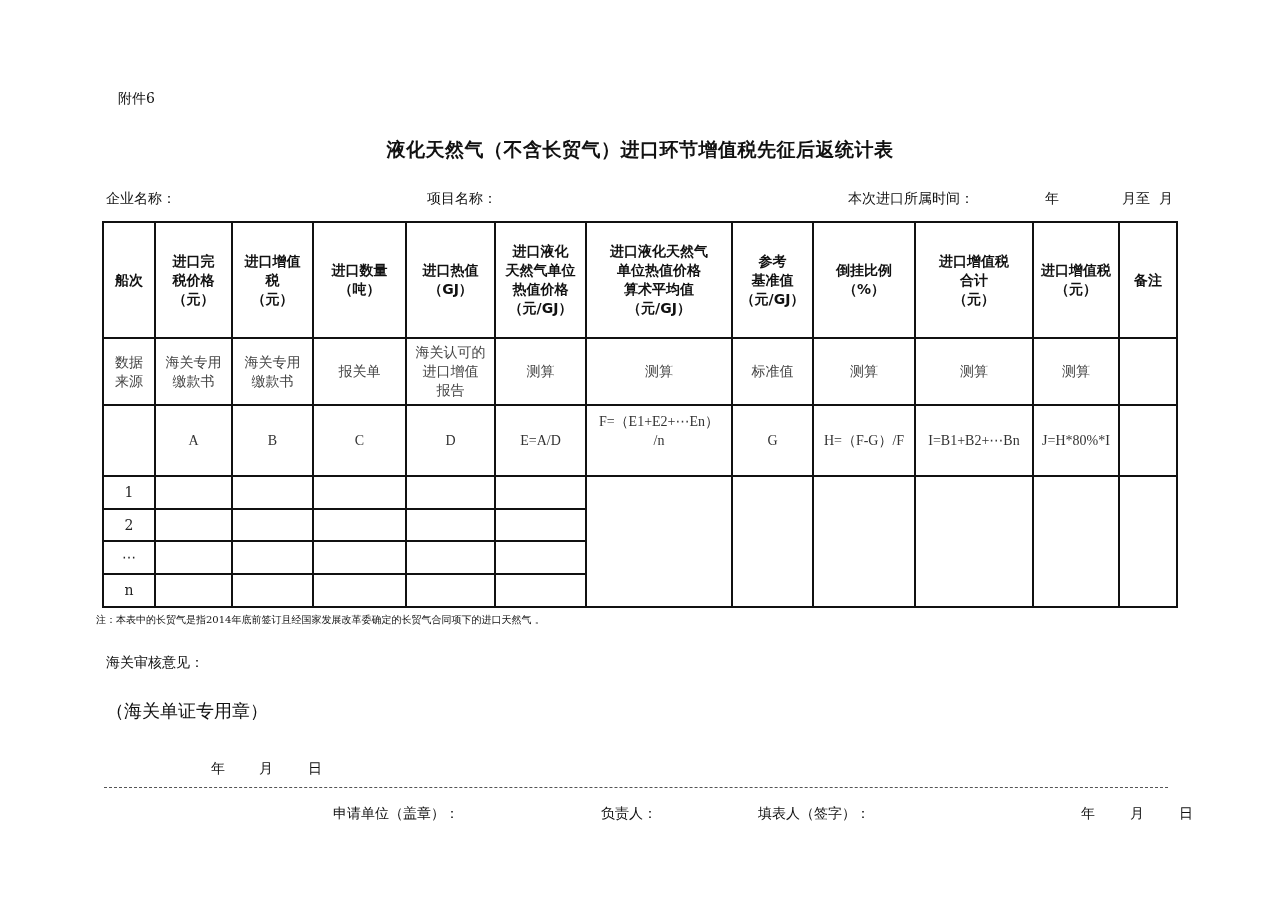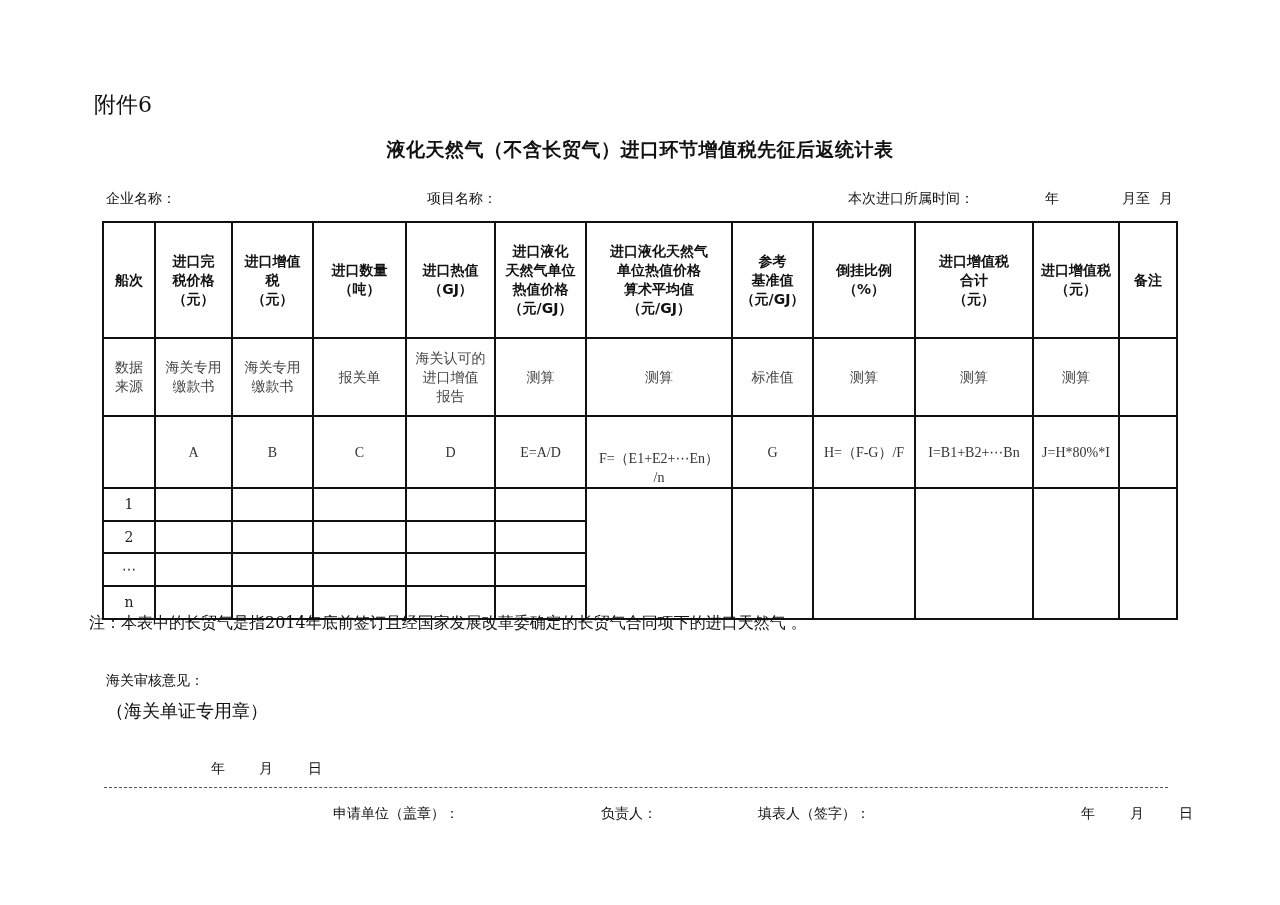--- a/index.html
+++ b/index.html
@@ -1,31 +1,31 @@
 <!DOCTYPE html>
 <html><head>
 <meta charset="utf-8">
 <style>
   html, body { margin:0; padding:0; background:#fff; }
   body { width:1280px; height:905px; position:relative; overflow:hidden; color:#111;
          font-family:"DejaVu Serif","Liberation Serif",serif; }
   .abs { position:absolute; white-space:nowrap; }
-  .attach { left:94px; top:90px; font-size:22px; }
+  .attach { left:118px; top:90px; font-size:14px; }
   .title { left:0; width:1280px; top:137px; text-align:center; font-size:19px; font-weight:bold;
            font-family:"DejaVu Sans","Liberation Sans",sans-serif; letter-spacing:0.5px; }
   .meta { top:190px; font-size:14px; }
   table.grid { position:absolute; left:102px; top:221px; border-collapse:collapse; table-layout:fixed; }
   table.grid td { border:2px solid #111; padding:0; text-align:center; vertical-align:middle;
                   font-size:14px; line-height:19px; overflow:hidden; }
   .hd { font-weight:bold; font-family:"DejaVu Sans","Liberation Sans",sans-serif; font-size:14px; }
   .src { color:#444; font-size:14px; }
   .formula { color:#333; font-size:13px; font-family:"Liberation Serif","DejaVu Serif",serif; }
   .rowlbl { color:#222; font-size:14px; }
-  .note { left:89px; top:613px; font-size:16px; }
-  .opinion { left:106px; top:654px; font-size:14px;margin-top:18px; }
+  .note { left:96px; top:613px; font-size:10px; }
+  .opinion { left:106px; top:654px; font-size:14px; }
   .stamp { left:106px; top:699px; font-size:18px; }
   .date1 { top:760px; font-size:14px; }
   .dash { position:absolute; left:104px; top:787px; width:1064px; height:0; border-top:1px dashed #555; }
   .foot { top:805px; font-size:14px;margin-left:20px; }
 </style>
 </head>
 <body>
 
 <div class="abs attach">附件6</div>
 <div class="abs title">液化天然气（不含长贸气）进口环节增值税先征后返统计表</div>
@@ -102,21 +102,21 @@
           <div>（元）</div>
         </td>
         <td class="hd">
           <div>进口增值税</div>
           <div>（元）</div>
         </td>
         <td class="hd">
           <div>备注</div>
         </td>
       </tr>
-  <tr id="src-row" style="height:78px">
+  <tr id="src-row" style="height:67px">
         <td class="src">
           <div>数据</div>
           <div>来源</div>
         </td>
         <td class="src">
           <div>海关专用</div>
           <div>缴款书</div>
         </td>
         <td class="src">
           <div>海关专用</div>
@@ -152,21 +152,21 @@
           <div></div>
         </td>
       </tr>
   <tr id="fml-row" style="height:71px">
         <td class="formula"></td>
         <td class="formula">A</td>
         <td class="formula">B</td>
         <td class="formula">C</td>
         <td class="formula">D</td>
         <td class="formula">E=A/D</td>
-        <td class="formula" style="white-space: pre-line; vertical-align: top; padding-top: 32px;">F=（E1+E2+⋯En）
+        <td class="formula" style="white-space: pre-line; vertical-align: top; padding-top: 6px;">F=（E1+E2+⋯En）
 /n</td>
         <td class="formula">G</td>
         <td class="formula">H=（F-G）/F</td>
         <td class="formula">I=B1+B2+⋯Bn</td>
         <td class="formula">J=H*80%*I</td>
         <td class="formula"></td>
       </tr>
   <tr id="r0" style="height:33px">
         <td class="rowlbl">1</td>
         <td></td>

